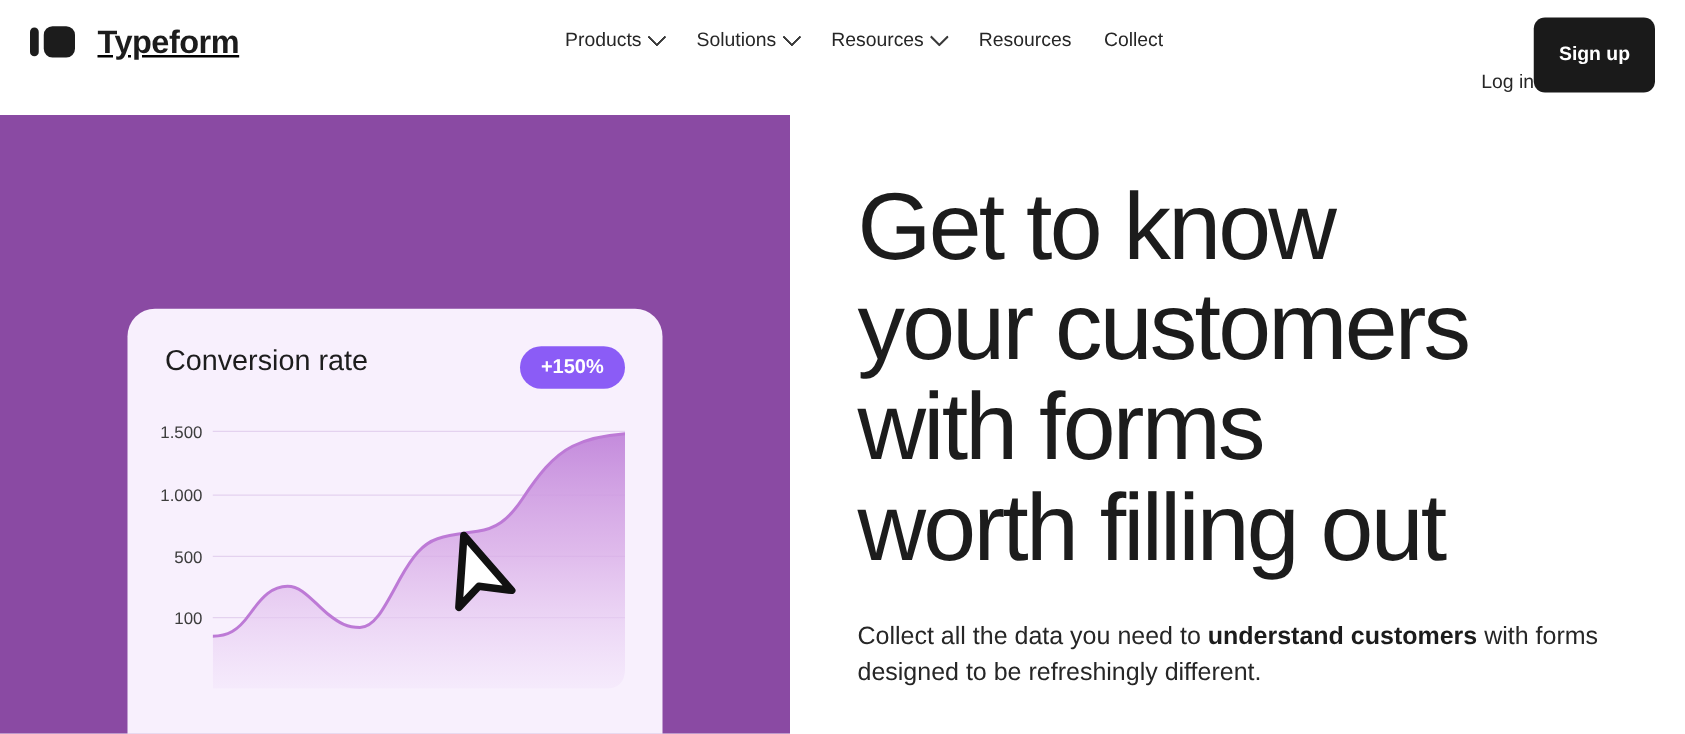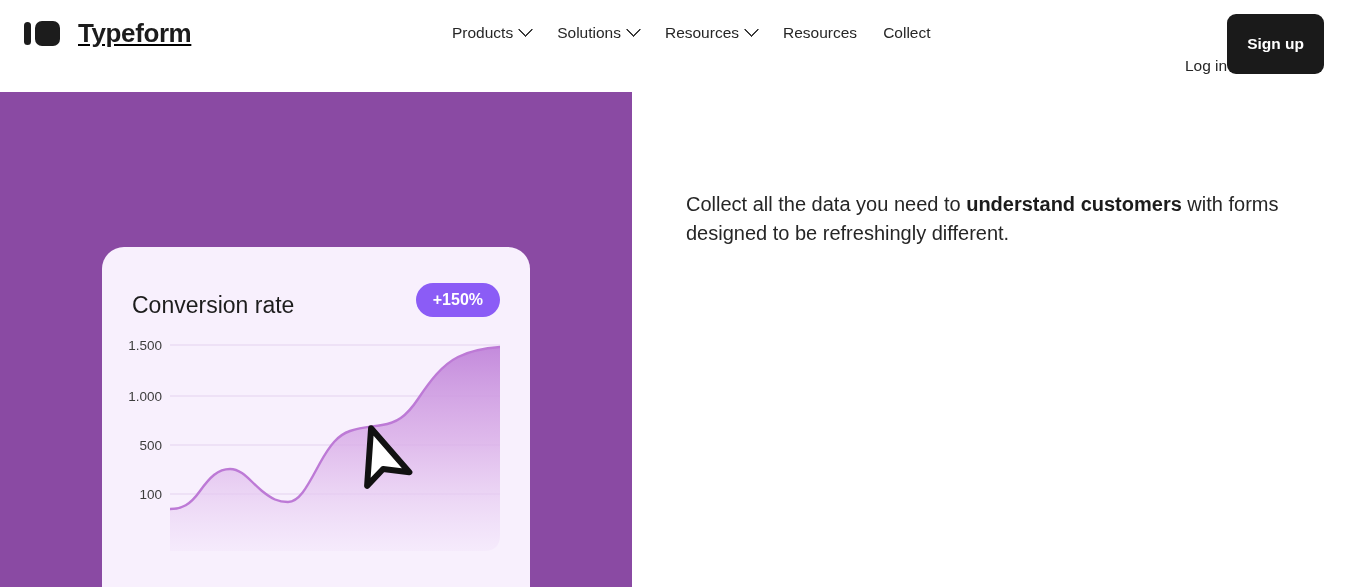--- a/index.html
+++ b/index.html
@@ -79,21 +79,21 @@
   .card {
     position: absolute; left: 102px; top: 177px;
     width: 428px; height: 386px;
     background: #f8f0fd;
     border-radius: 22px;
     overflow: hidden;
   }
   .card-head {
     position: absolute; left: 30px; top: 30px;
     width: 368px; height: 40px;
-    display: flex; align-items: flex-end; justify-content: space-between;
+    display: flex; align-items: flex-start; justify-content: space-between;
   }
   .card-title {
     font-size: 23px; color: #1d1d1d; line-height: 1;
   }
   .badge {
     background: #8b5cf6; color: #ffffff;
     font-size: 16px; font-weight: 700;
     border-radius: 999px;
     padding: 9px 17px; line-height: 1;
   }
@@ -128,21 +128,21 @@
     position: absolute; left: 686px; top: 72px;
     width: 620px;
   }
   .headline {
     font-size: 76px; line-height: 1.055;
     color: #1c1c1c; letter-spacing: -2.2px;
     font-weight: 400;
     white-space: pre-line;
   }
   .subtitle {
-    margin-top: 48px;
+    margin-top: 32px;
     font-size: 20px; line-height: 1.47;
     color: #262626; max-width: 625px;
   }
   .subtitle b { font-weight: 700; color: #1c1c1c; }
 </style>
 </head>
 <body>
 
 <div class="page">
 
@@ -255,17 +255,21 @@
         <div class="cursor">
           <svg viewBox="0 0 78 78">
             <path d="M16 10 L66 40 L40 45 L30 66 Z" fill="#ffffff" stroke="#111111" stroke-width="6" stroke-linejoin="round" stroke-linecap="round" transform="rotate(18 39 39)"></path>
           </svg>
         </div>
 
       </div>
     </div>
 
     <div class="content">
+      <h1 class="headline">Get to know
+your customers
+with forms
+worth filling out</h1>
       <p class="subtitle"><span>Collect all the data you need to </span><b>understand customers</b><span> with forms designed to be refreshingly different.</span></p>
     </div>
 
   </div>
 </div>
 
 </body></html>

